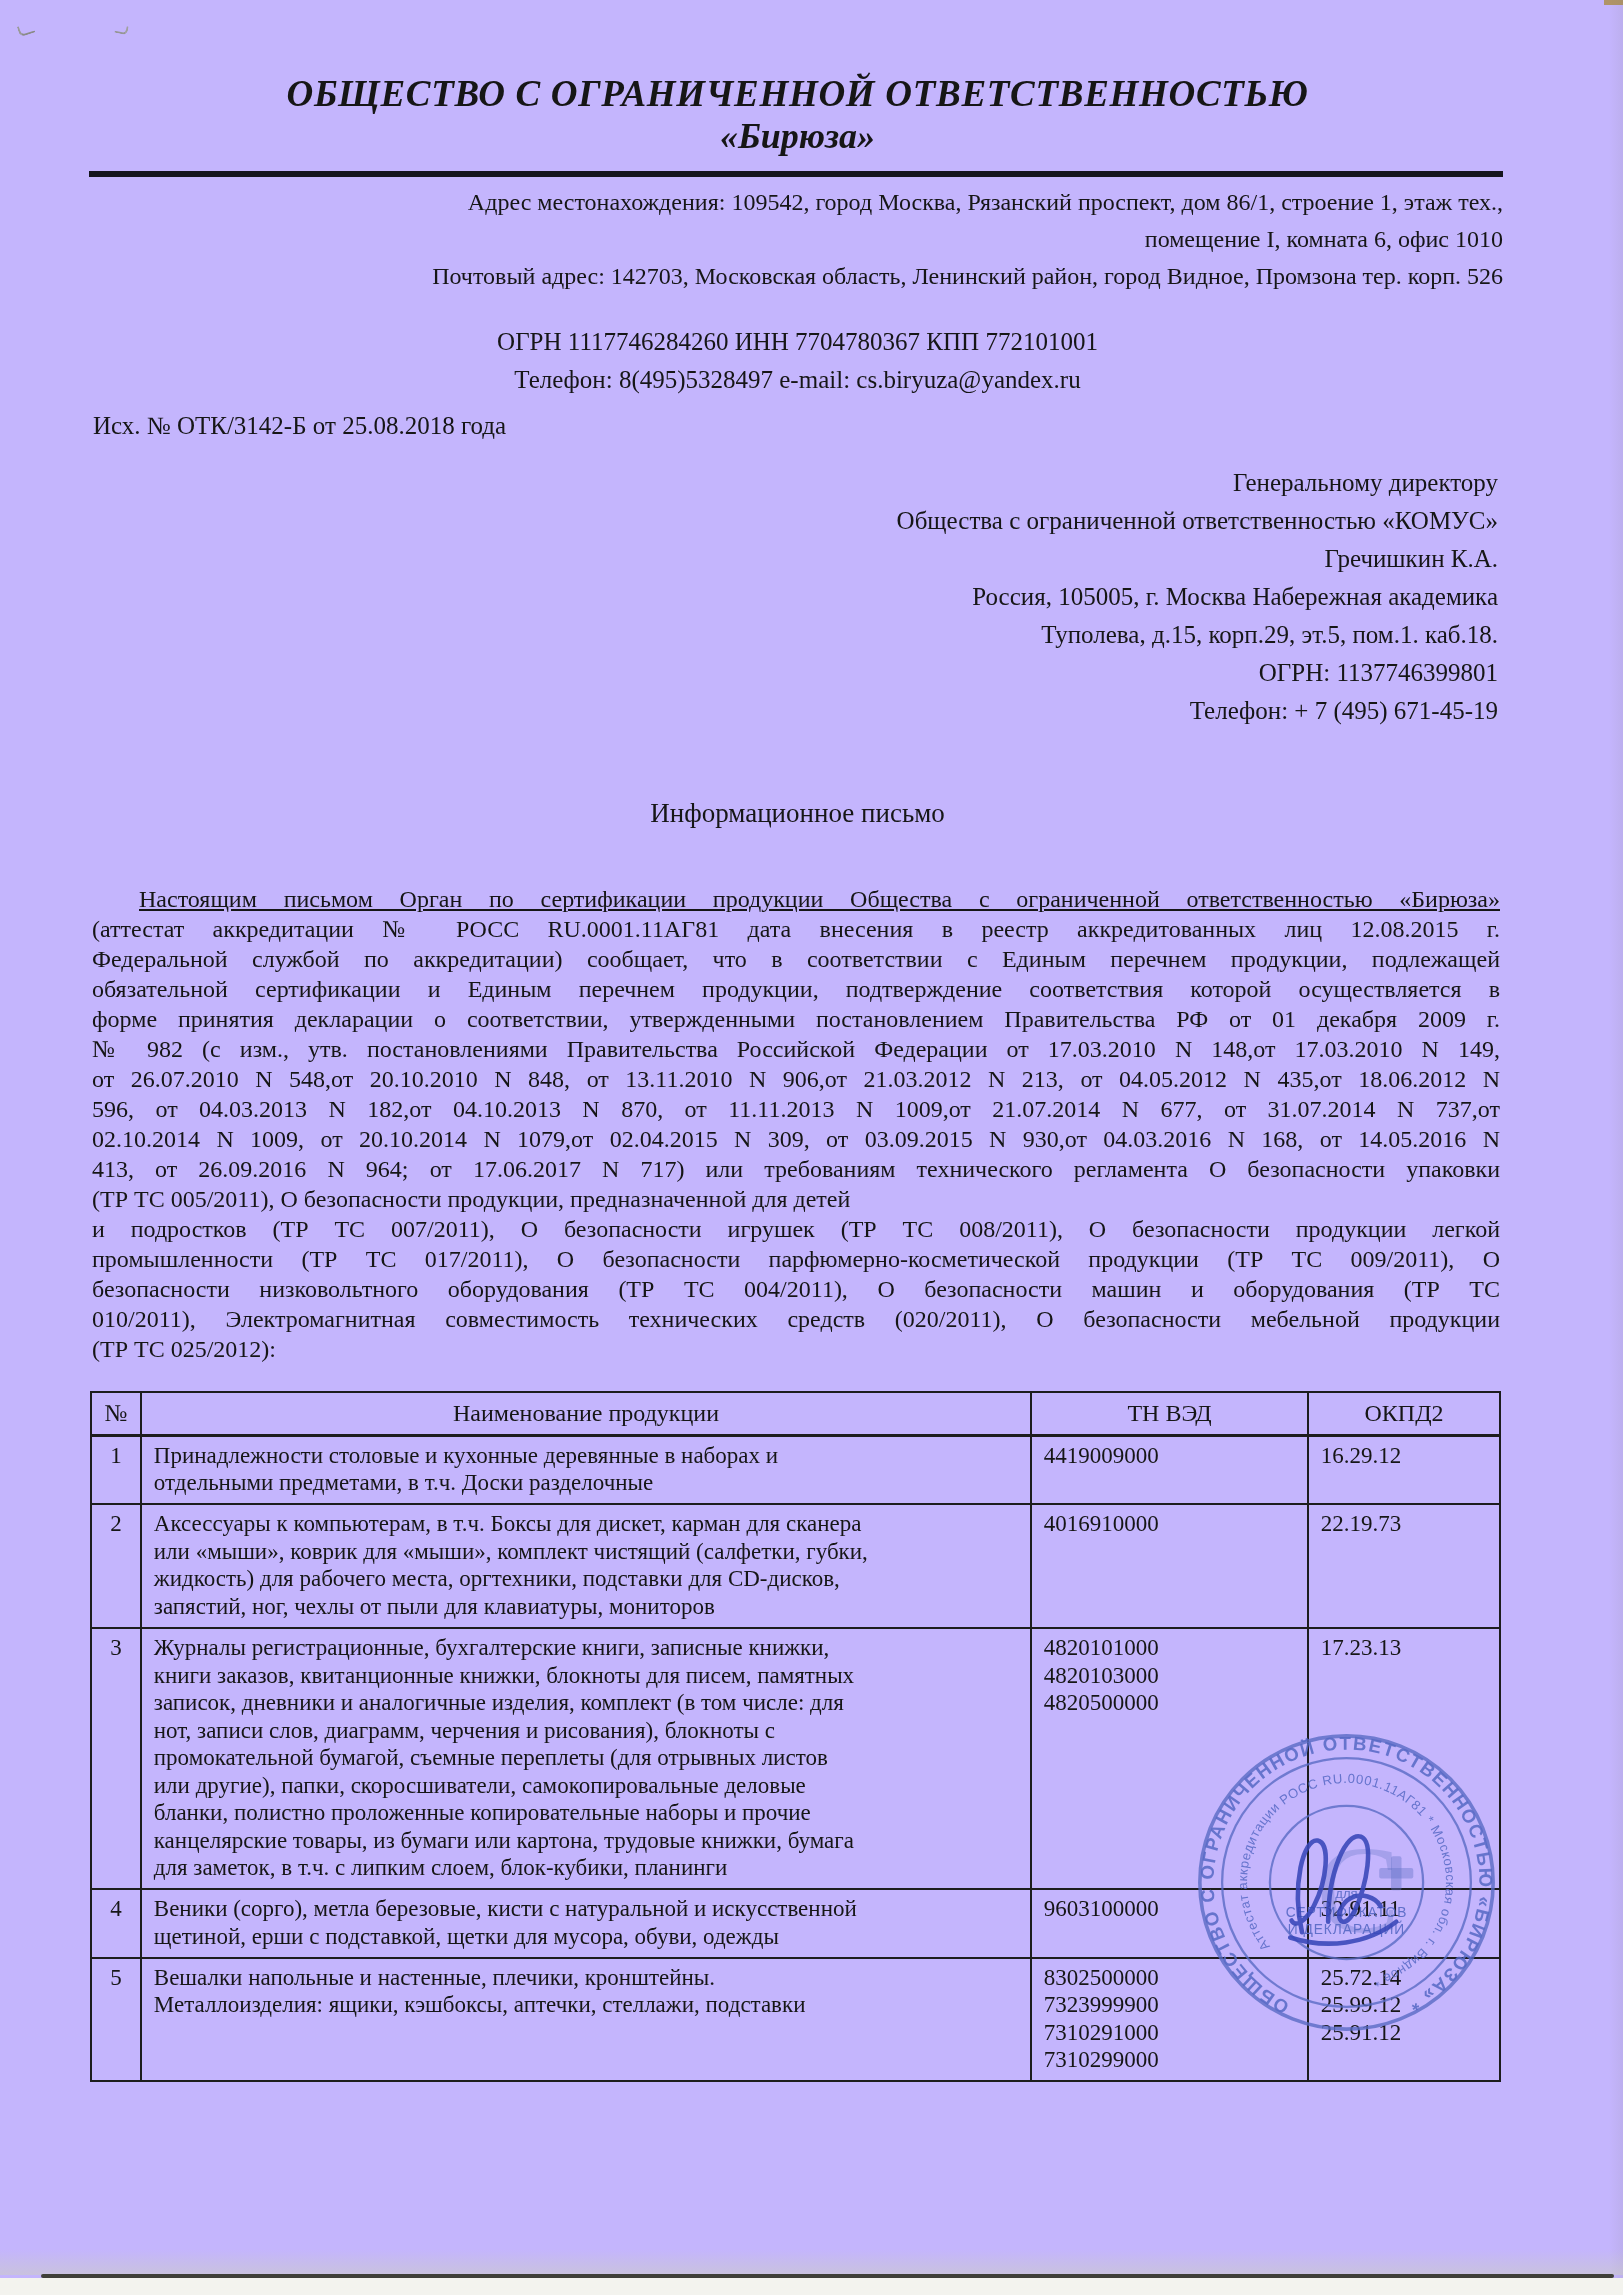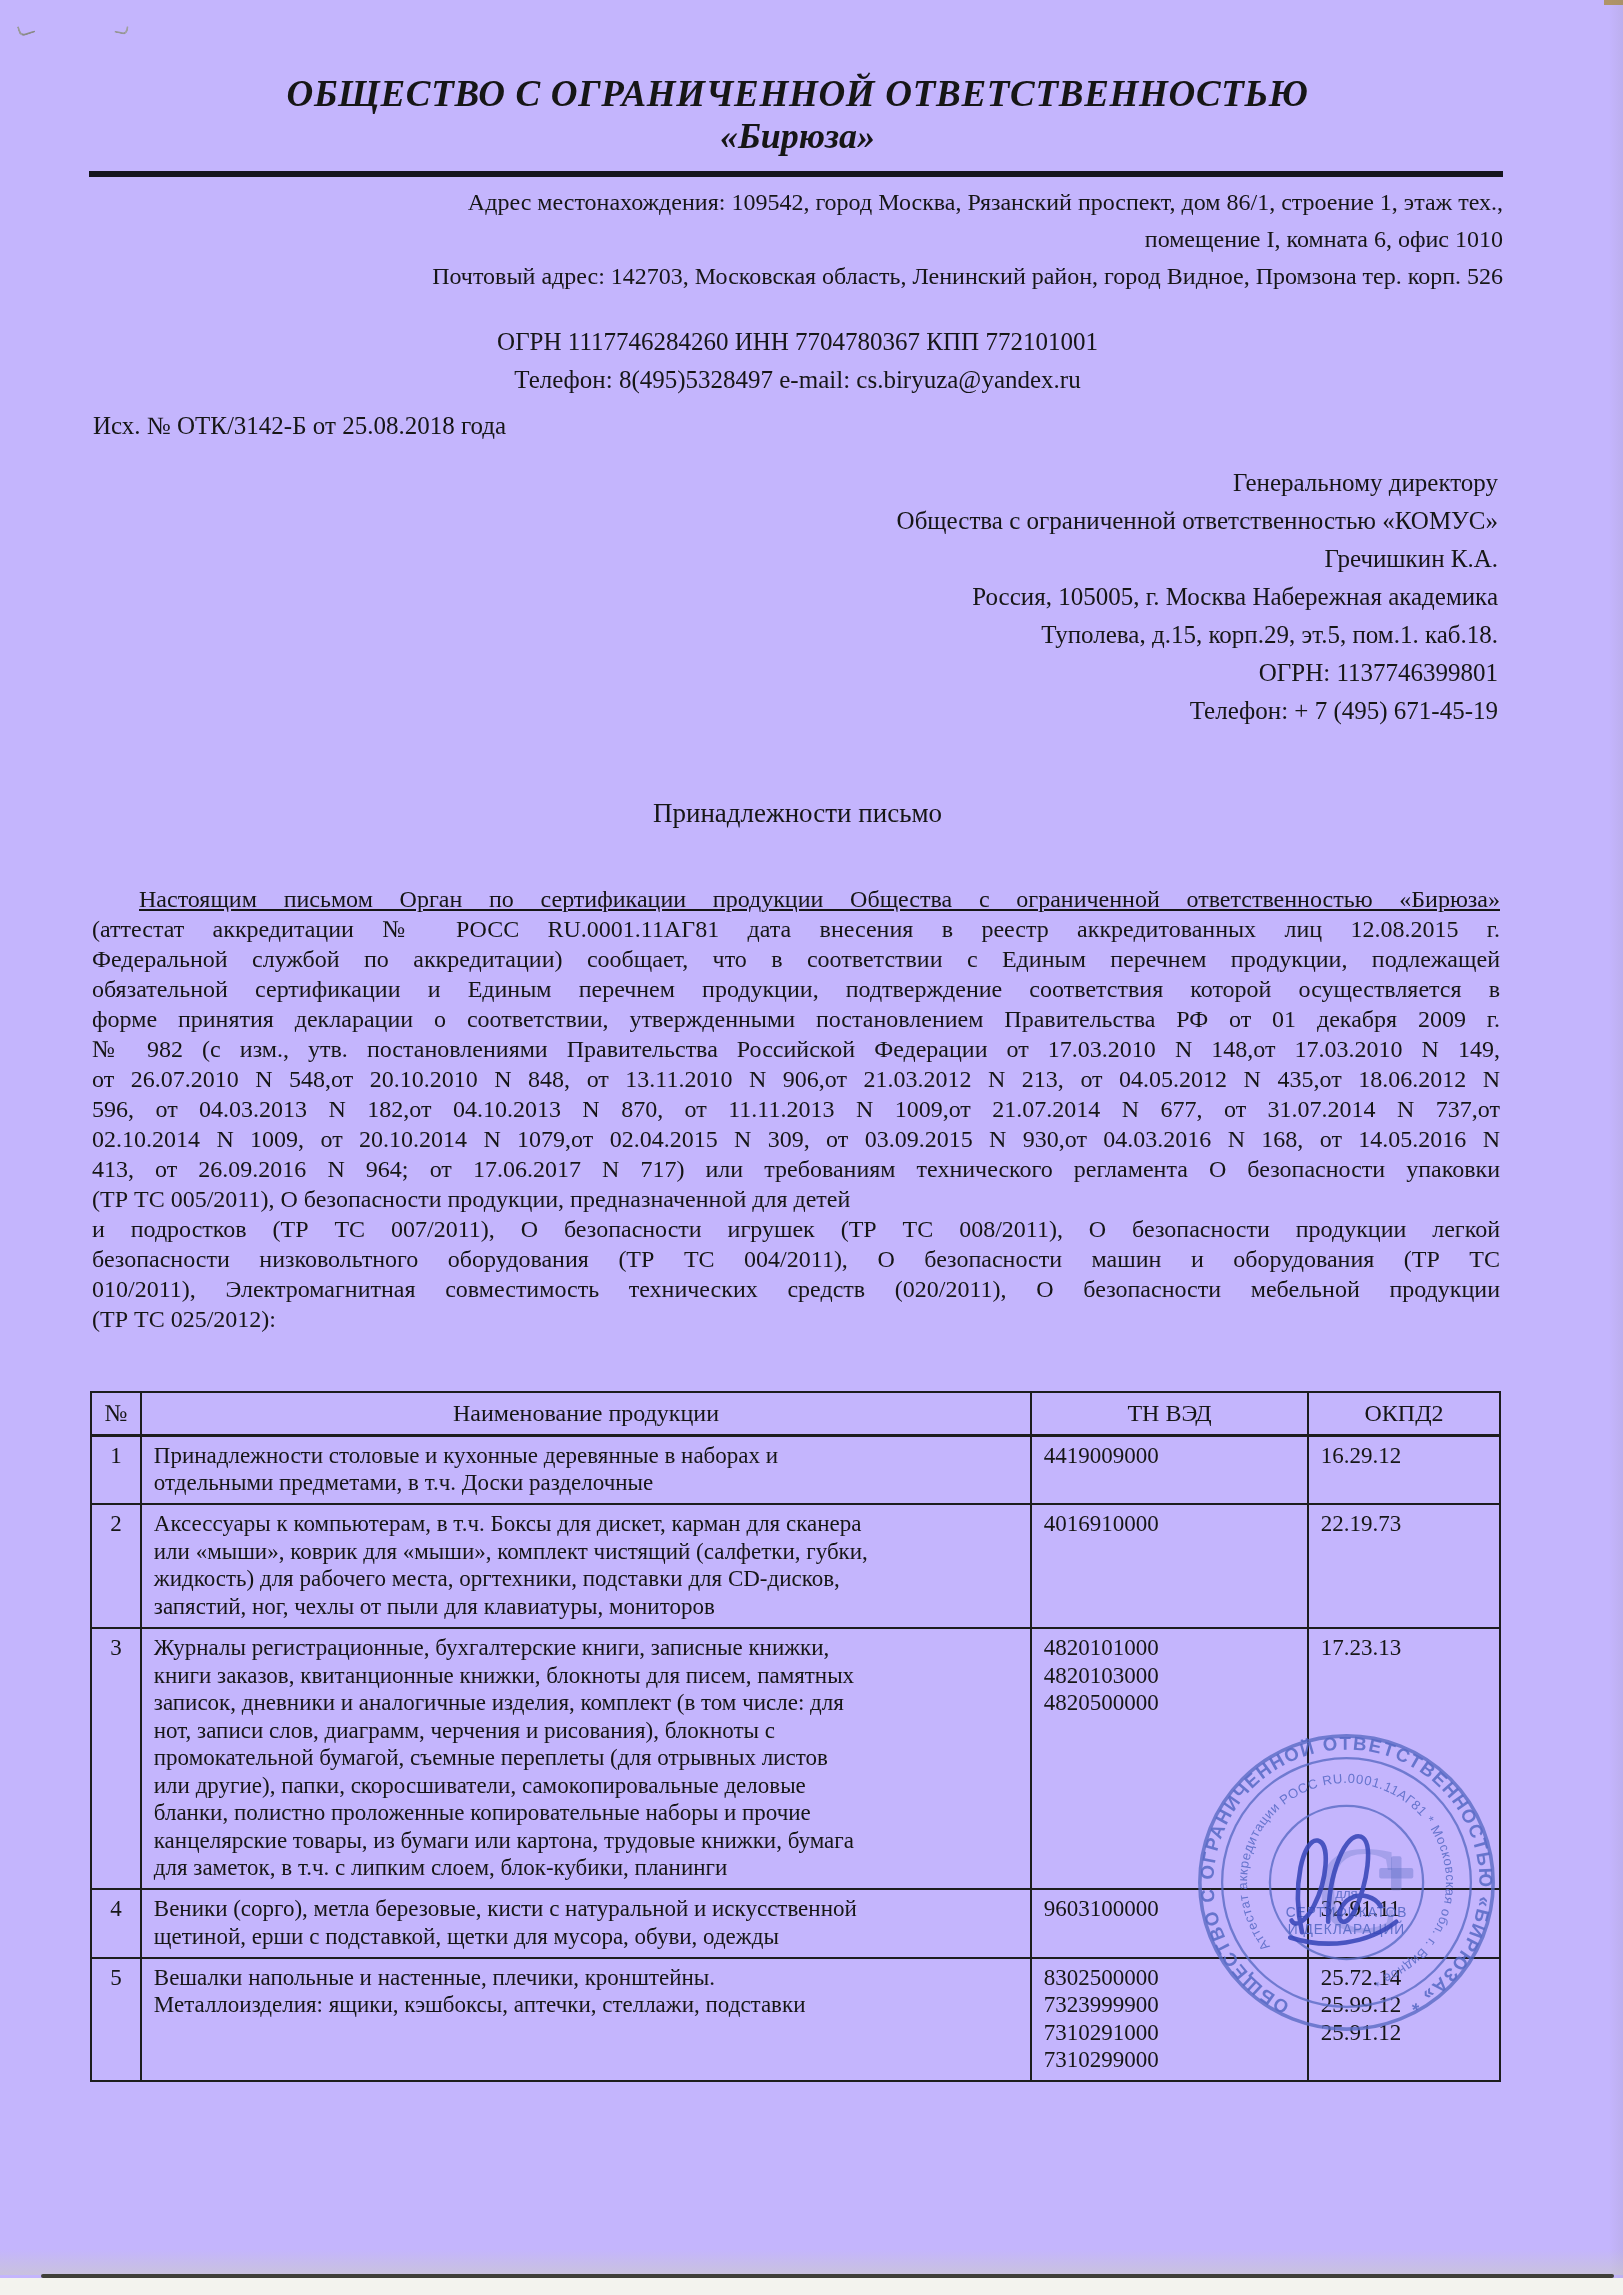--- a/index.html
+++ b/index.html
@@ -94,35 +94,36 @@
   <div class="abs" id="recipient">
       <div>Генеральному директору</div>
       <div>Общества с ограниченной ответственностью «КОМУС»</div>
       <div>Гречишкин К.А.</div>
       <div>Россия, 105005, г. Москва Набережная академика</div>
       <div>Туполева, д.15, корп.29, эт.5, пом.1. каб.18.</div>
       <div>ОГРН: 1137746399801</div>
       <div>Телефон: + 7 (495) 671-45-19</div>
     </div>
 
-  <div class="abs" id="title">Принадлежности письмо</div>
+  <div class="abs" id="title">Информационное письмо</div>
 
   <div class="abs" id="body">
       <div class="body-line indent">Настоящим письмом Орган по сертификации продукции Общества с ограниченной ответственностью «Бирюза»</div>
       <div class="body-line">(аттестат аккредитации № РОСС RU.0001.11АГ81 дата внесения в реестр аккредитованных лиц 12.08.2015 г.</div>
       <div class="body-line">Федеральной службой по аккредитации) сообщает, что в соответствии с Единым перечнем продукции, подлежащей</div>
       <div class="body-line">обязательной сертификации и Единым перечнем продукции, подтверждение соответствия которой осуществляется в</div>
       <div class="body-line">форме принятия декларации о соответствии, утвержденными постановлением Правительства РФ от 01 декабря 2009 г.</div>
       <div class="body-line">№ 982 (с изм., утв. постановлениями Правительства Российской Федерации от 17.03.2010 N 148,от 17.03.2010 N 149,</div>
       <div class="body-line">от 26.07.2010 N 548,от 20.10.2010 N 848, от 13.11.2010 N 906,от 21.03.2012 N 213, от 04.05.2012 N 435,от 18.06.2012 N</div>
       <div class="body-line">596, от 04.03.2013 N 182,от 04.10.2013 N 870, от 11.11.2013 N 1009,от 21.07.2014 N 677, от 31.07.2014 N 737,от</div>
       <div class="body-line">02.10.2014 N 1009, от 20.10.2014 N 1079,от 02.04.2015 N 309, от 03.09.2015 N 930,от 04.03.2016 N 168, от 14.05.2016 N</div>
       <div class="body-line">413, от 26.09.2016 N 964; от 17.06.2017 N 717) или требованиям технического регламента О безопасности упаковки</div>
       <div class="body-line para-last">(ТР ТС 005/2011), О безопасности продукции, предназначенной для детей</div>
       <div class="body-line">и подростков (ТР ТС 007/2011), О безопасности игрушек (ТР ТС 008/2011), О безопасности продукции легкой</div>
+      <div class="body-line">промышленности (ТР ТС 017/2011), О безопасности парфюмерно-косметической продукции (ТР ТС 009/2011), О</div>
       <div class="body-line">безопасности низковольтного оборудования (ТР ТС 004/2011), О безопасности машин и оборудования (ТР ТС</div>
       <div class="body-line">010/2011), Электромагнитная совместимость технических средств (020/2011), О безопасности мебельной продукции</div>
       <div class="body-line para-last">(ТР ТС 025/2012):</div>
     </div>
 
   <table id="doc-table">
     <colgroup>
         <col class="c1">
         <col class="c2">
         <col class="c3">

